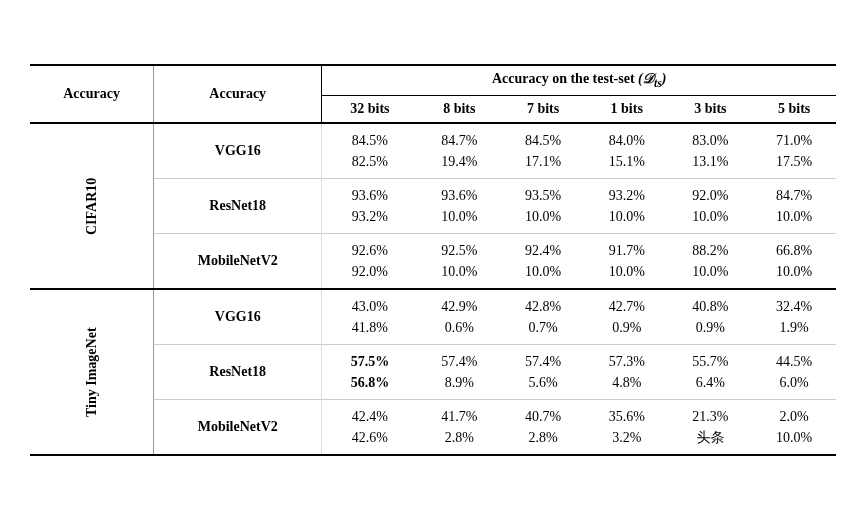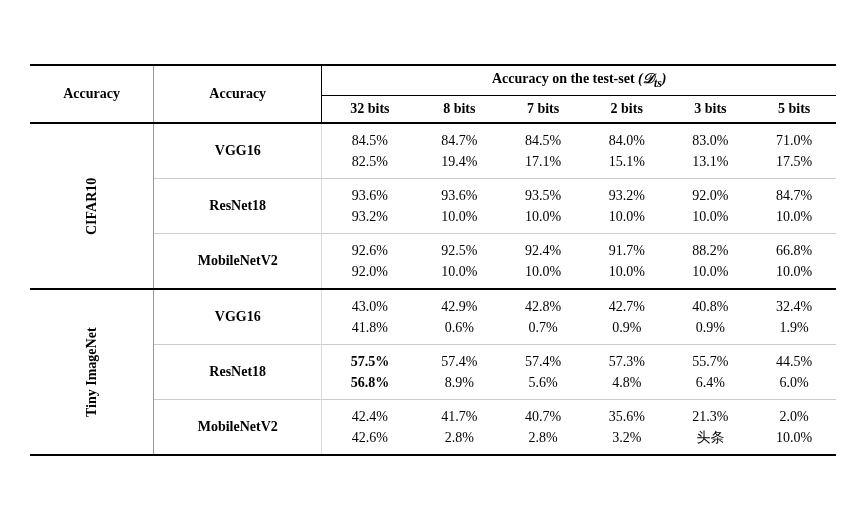--- a/index.html
+++ b/index.html
@@ -77,21 +77,21 @@
         <th rowspan="2" style="font-weight:bold; vertical-align:middle; border-right:1.5px solid #000;">Accuracy</th>
         <th colspan="6" class="vdiv" style="font-weight:bold; border-bottom:1px solid #000;">
           <span>Accuracy on the test-set</span>
           <span style="font-style:italic;"> (𝒟<sub>ts</sub>)</span>
         </th>
       </tr>
       <tr class="header-bottom">
         <th class="vdiv">32 bits</th>
         <th>8 bits</th>
         <th>7 bits</th>
-        <th>2 bits</th>
+        <th>1 bits</th>
         <th>3 bits</th>
         <th>5 bits</th>
       </tr>
     </thead>
     <tbody id="table-body">
     <tr style="border-top: 2.5px solid rgb(0, 0, 0);">
           <td rowspan="3" class="dataset-cell" style="border-right: 1px solid rgb(153, 153, 153); border-top: 2.5px solid rgb(0, 0, 0);">CIFAR10</td>
           <td class="network-cell">VGG16</td>
           <td class="data-cell" style="border-left: 1.5px solid rgb(0, 0, 0);">84.5%<br>82.5%</td>
           <td class="data-cell">84.7%<br>19.4%</td>

